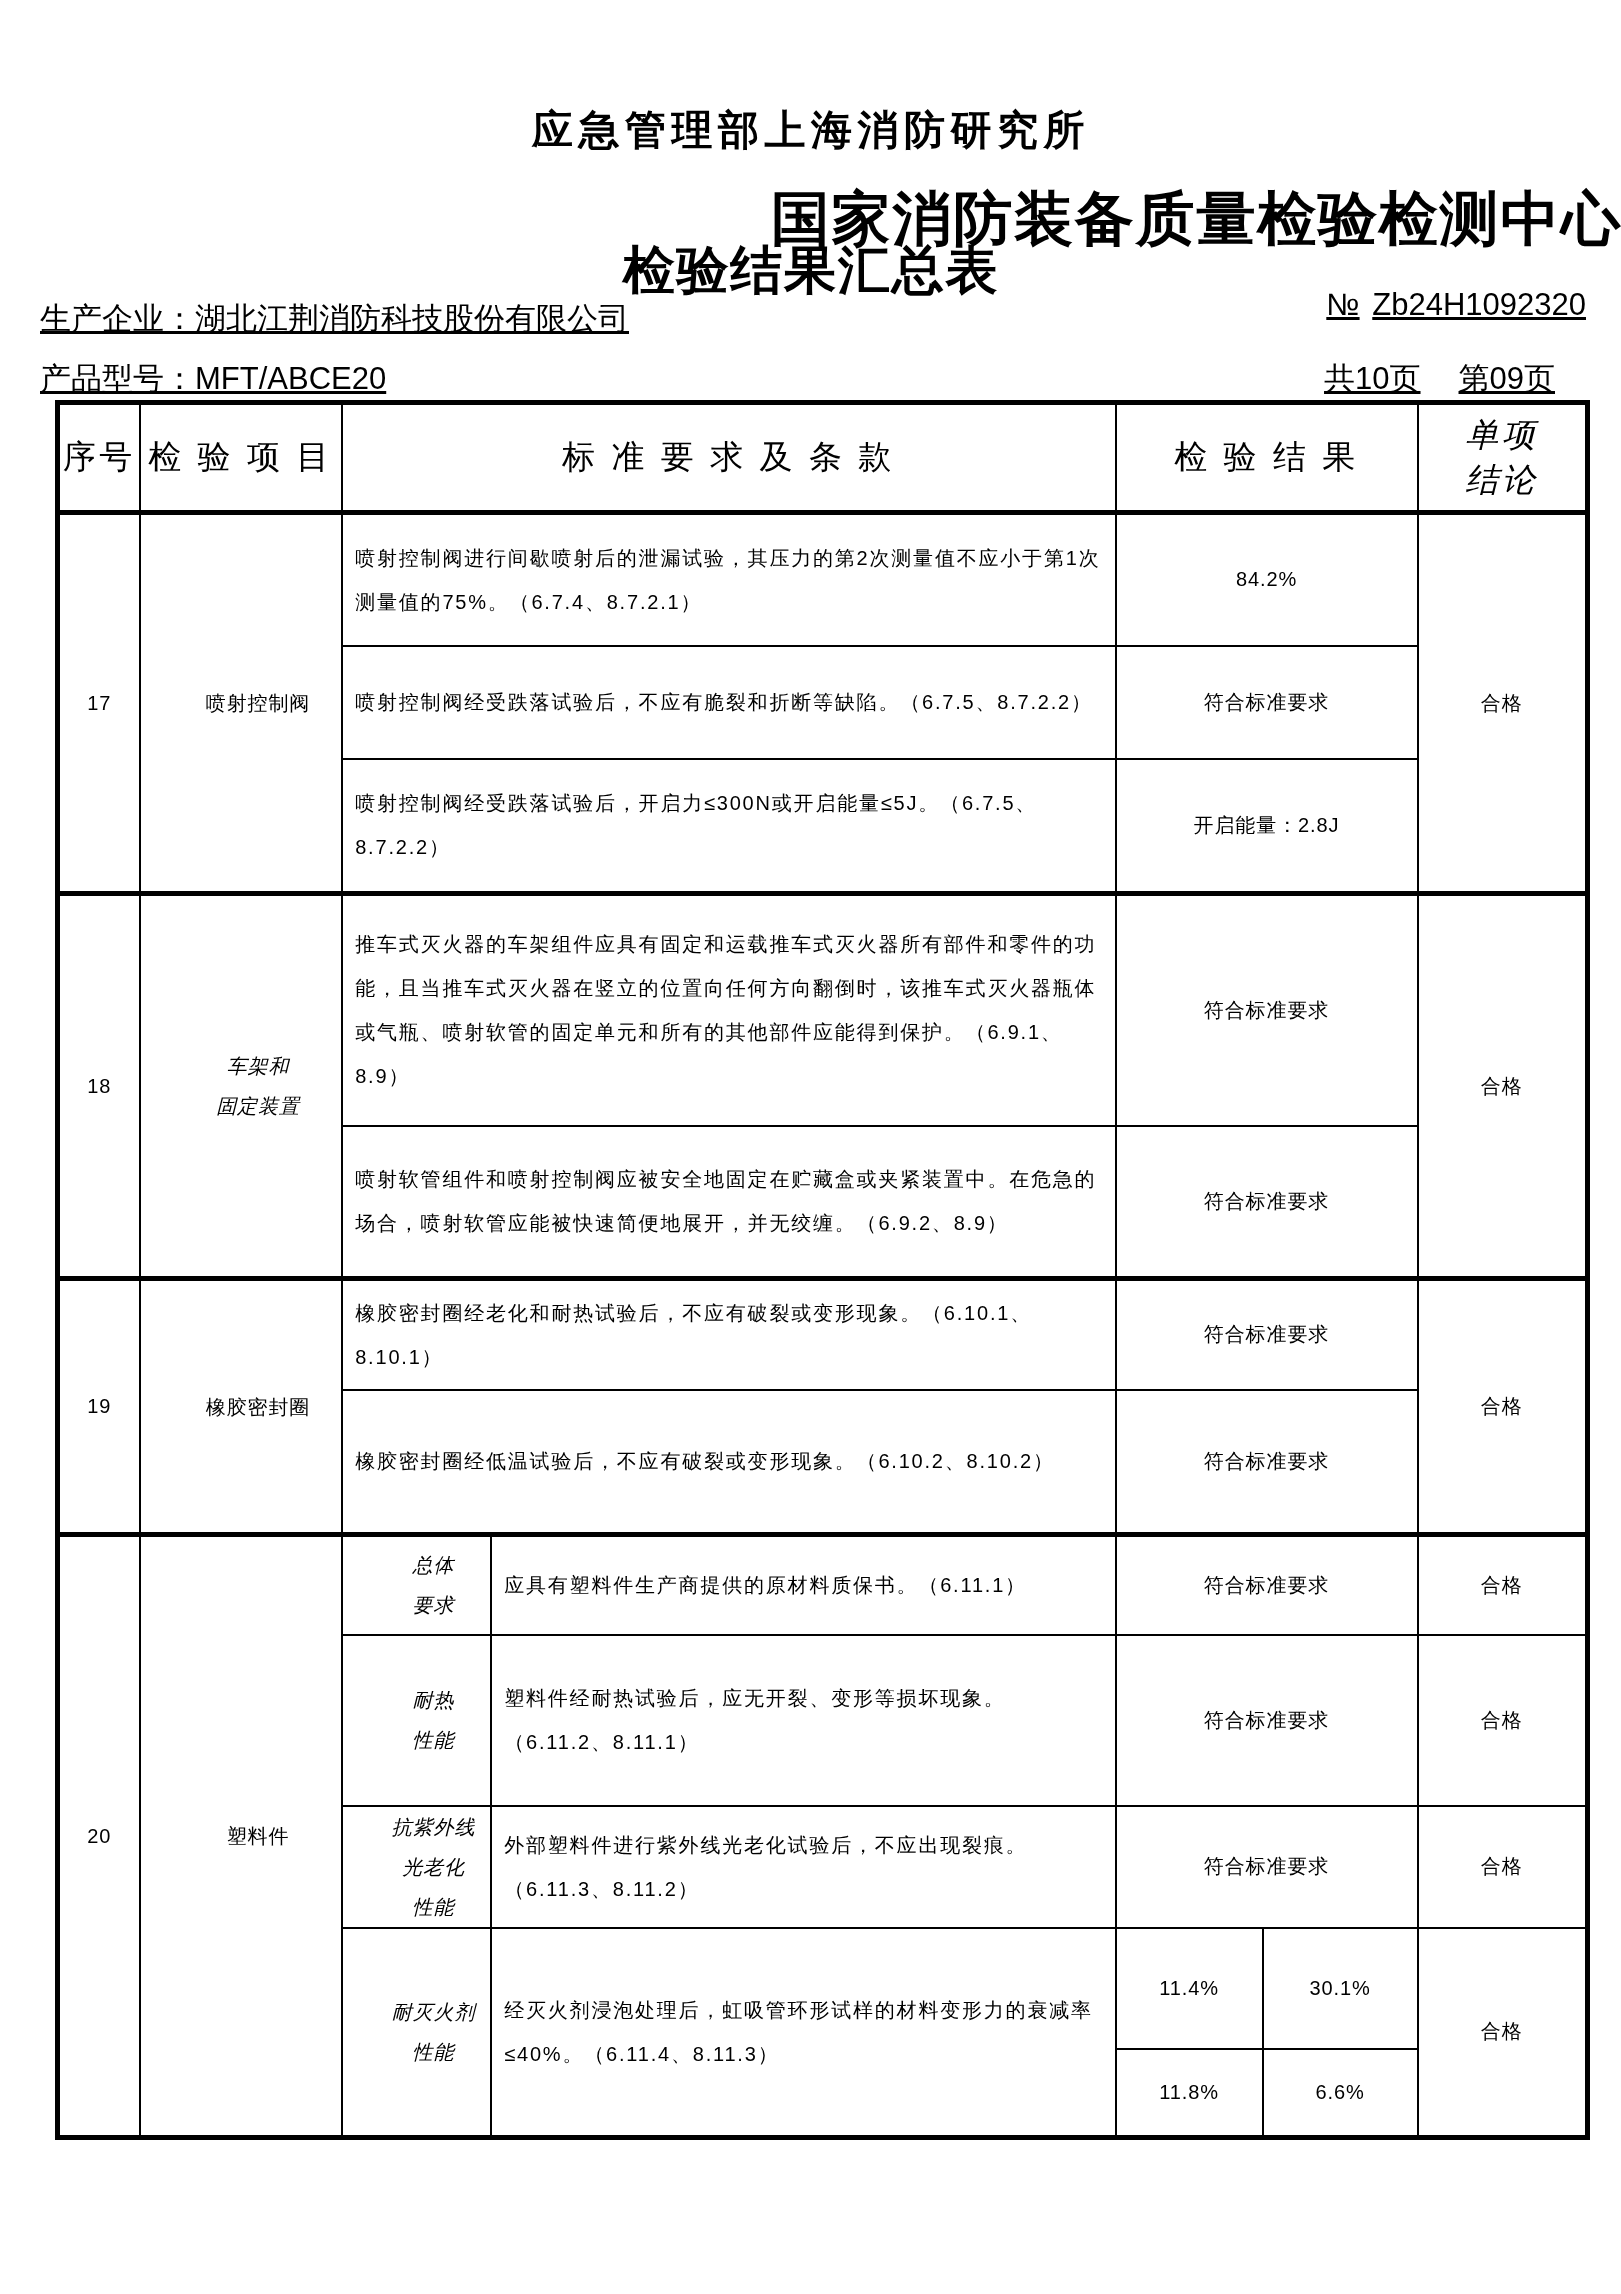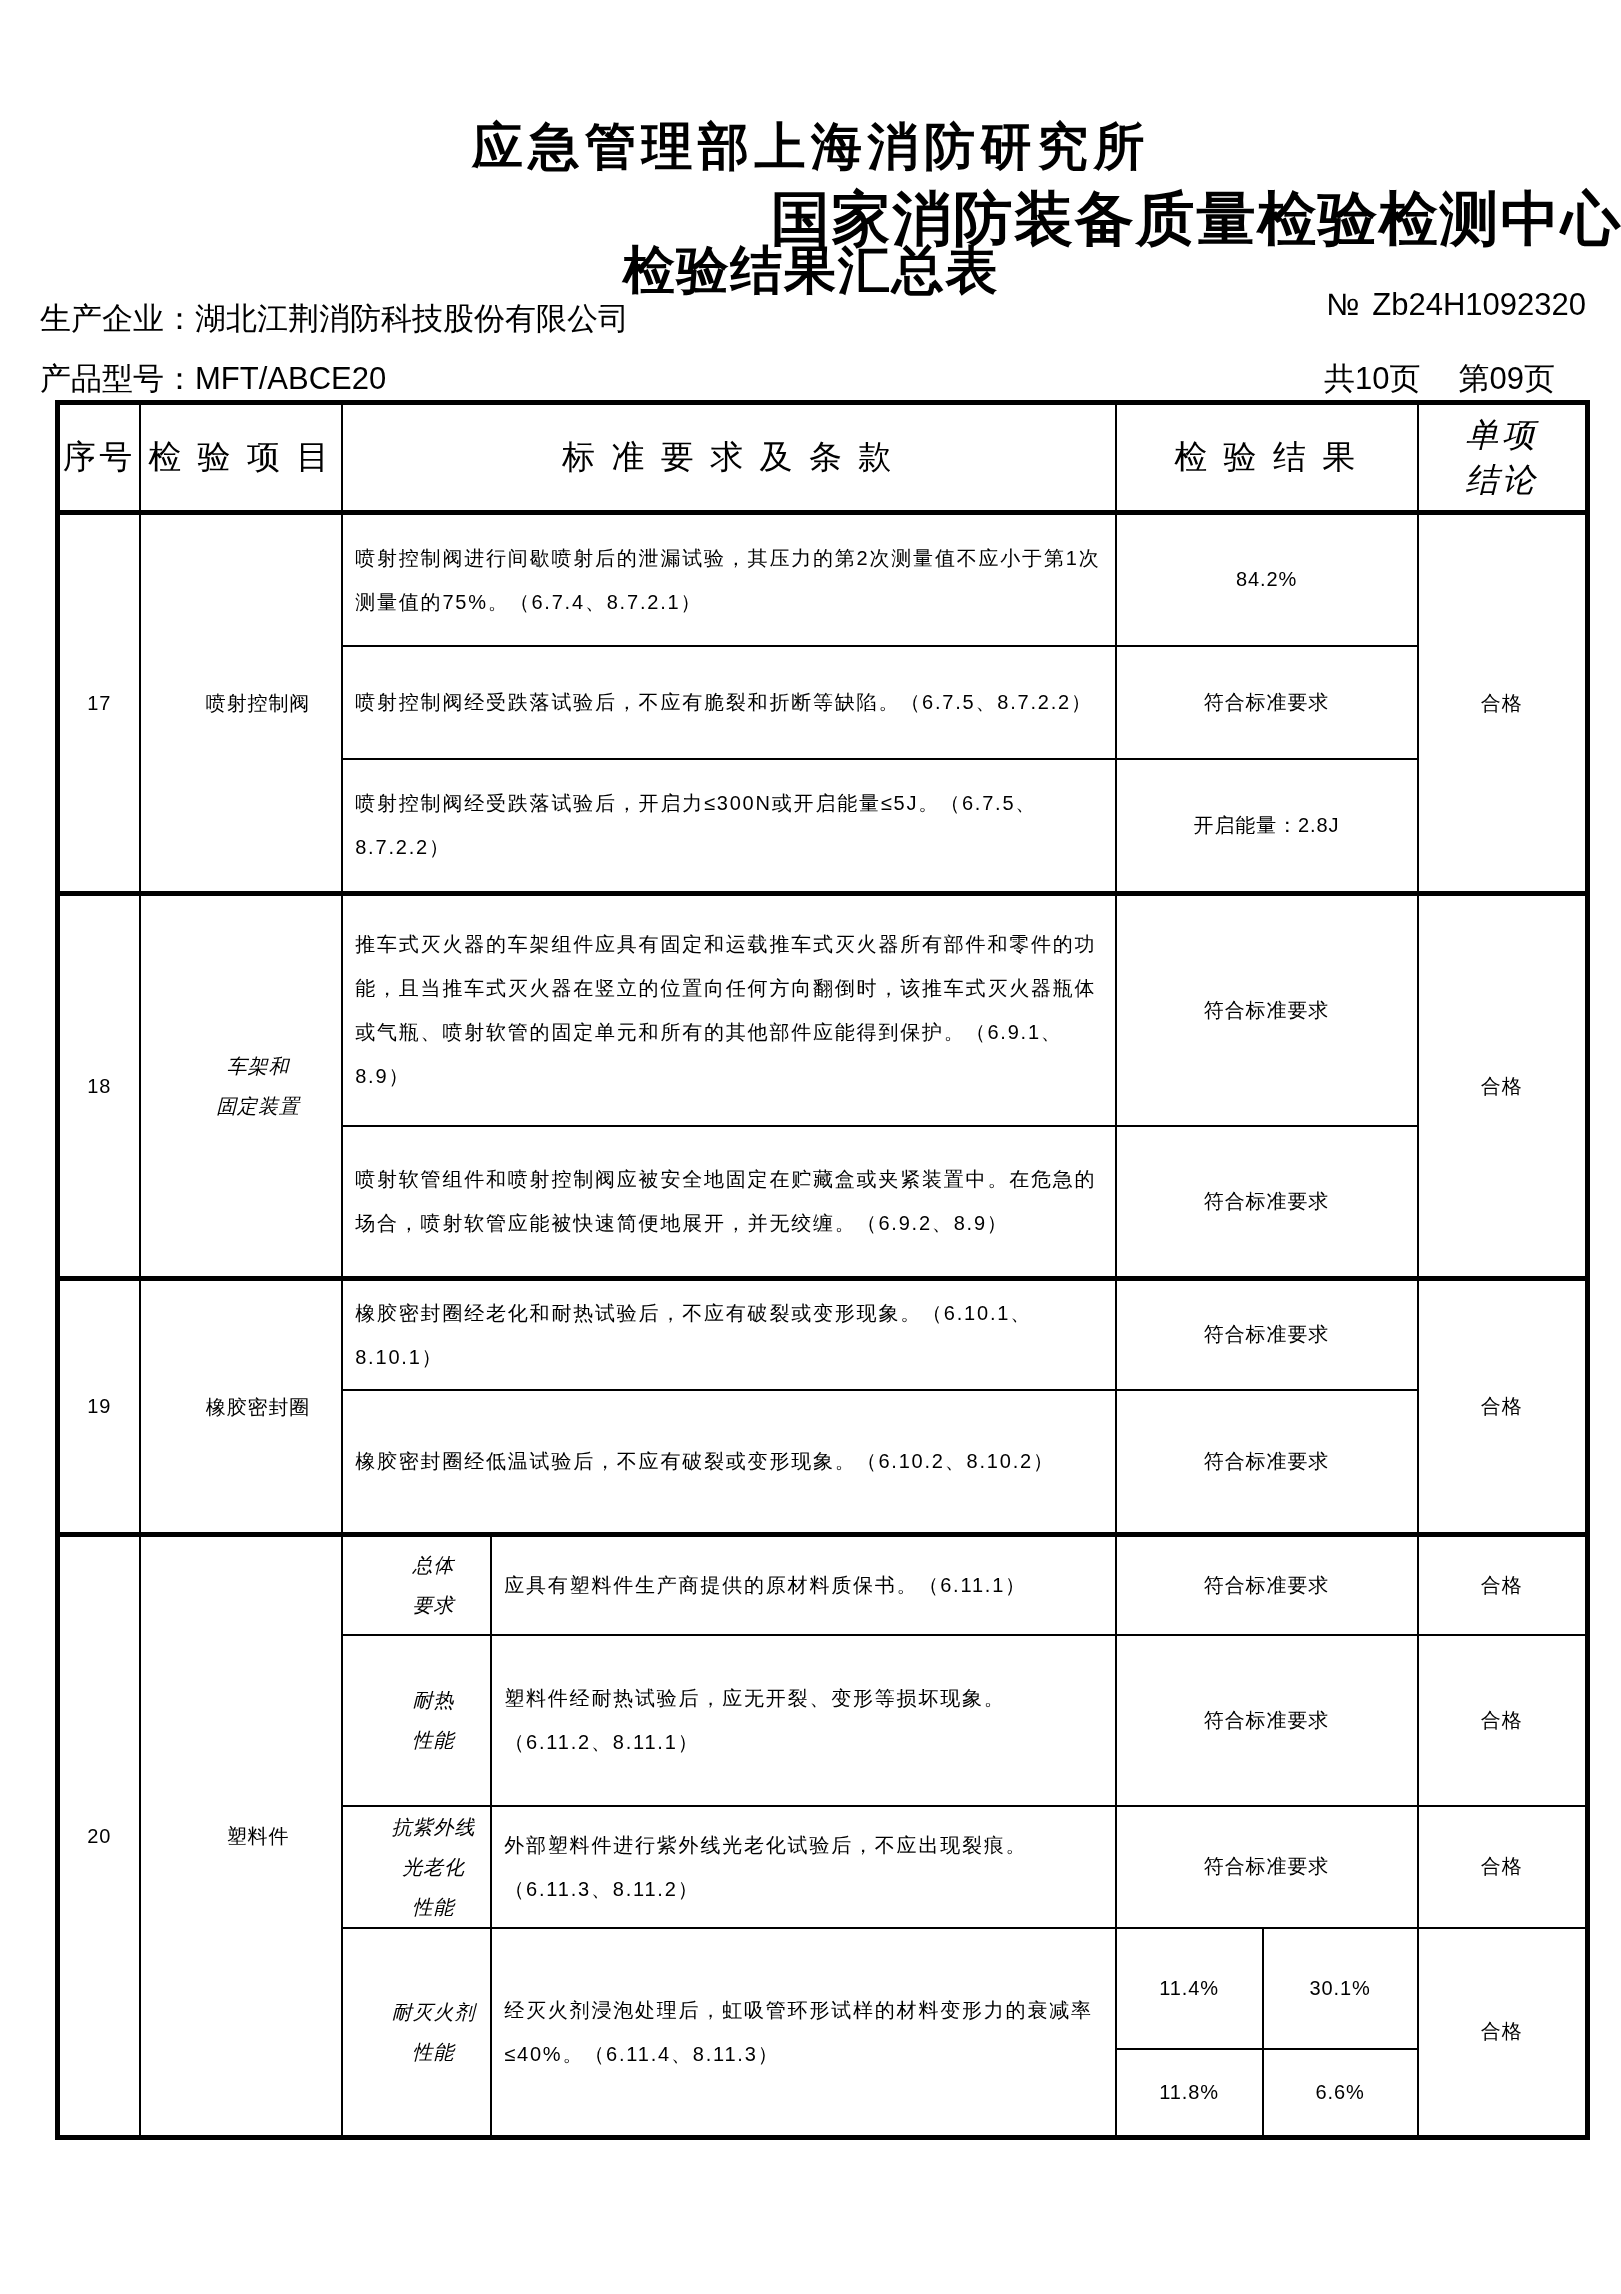--- a/index.html
+++ b/index.html
@@ -4,25 +4,25 @@
 <style>
   * { margin:0; padding:0; box-sizing:border-box; }
   html,body { background:#ffffff; }
   body {
     width:1622px; height:2295px; position:relative;
     font-family:"Liberation Sans", sans-serif; color:#000;
     overflow:hidden;
   }
   .abs { position:absolute; }
   .title-line { left:0; width:100%; text-align:center; font-weight:bold; white-space:nowrap; }
-  .t1 { top:113px; font-size:51px; letter-spacing:5.5px; }
+  .t1 { top:103px; font-size:41px; letter-spacing:5.5px; }
   .t2 { top:180px; font-size:59px; letter-spacing:1.8px;text-align:right; }
   .t3 { top:236px; font-size:52px; letter-spacing:1.8px; }
 
-  .inforow { font-size:31px; font-weight:500; white-space:nowrap; }
+  .inforow { font-size:31px; font-weight:500; white-space:nowrap;text-decoration:underline; }
   .il1 { left:40px;  top:298px; }
   .ir1 { right:36px; top:287px; }
   .il2 { left:40px;  top:358px; }
   .ir2 { right:67px; top:358px; }
   .no-prefix { margin-right:12.7px; }
   .page-total { margin-right:38px; }
 
   table.results {
     position:absolute; left:55px; top:400px; width:1531px;
     border-collapse:collapse; table-layout:fixed;

